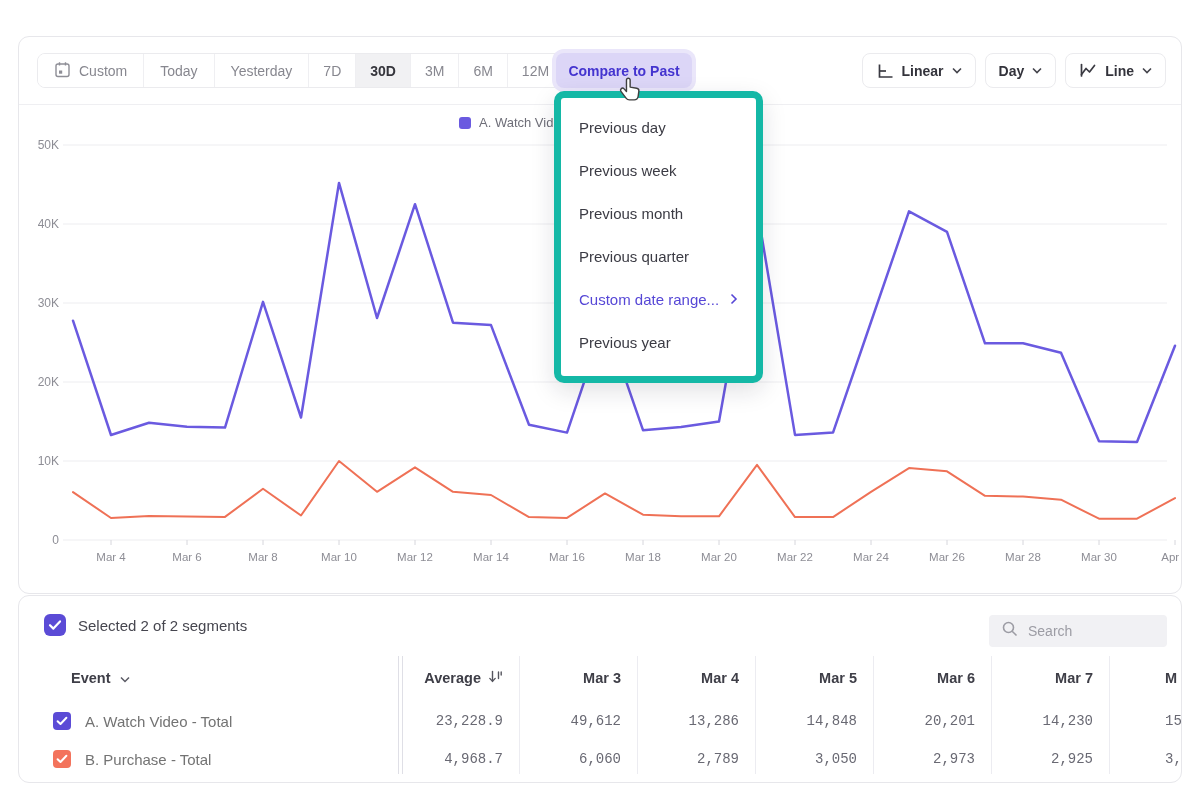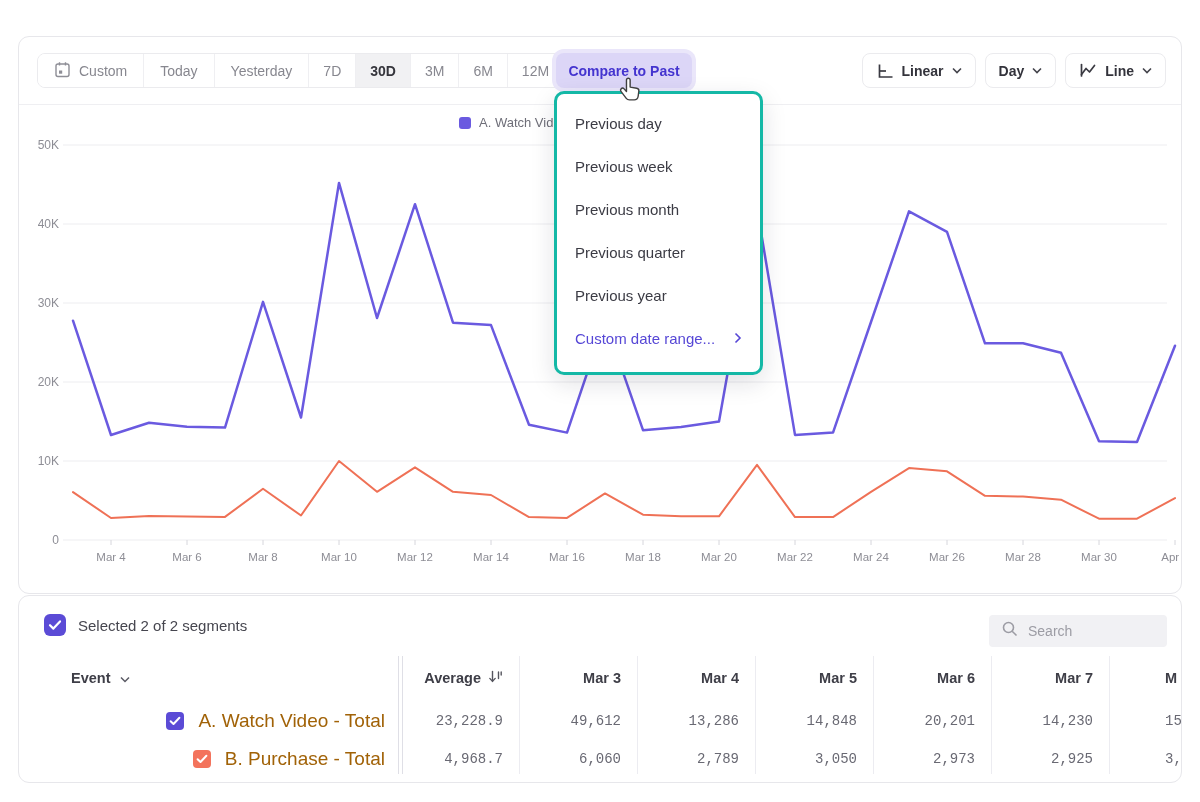--- a/index.html
+++ b/index.html
@@ -34,21 +34,21 @@
   .legend { position:absolute; left:440px; top:78px; display:flex; align-items:center; gap:8px; z-index:1; }
   .legend .swatch { width:12px; height:12px; border-radius:3px; background:#6A5AE0; }
   .legend .lg-label { font-size:13px; color:#6e6e78; }
 
   
   #chart-svg { position:absolute; left:0; top:68px; width:1162px; height:490px; }
   #chart-svg text { font-family:"Liberation Sans", sans-serif; }
 
   
   .menu { position:absolute; left:535px; top:54px; width:209px; padding:8px 0 12px 0; background:#fff;
-          border:3px solid #14b8a6; border-radius:10px; box-shadow:0 8px 24px rgba(25,25,50,0.13); z-index:30; }
+          border:7px solid #14b8a6; border-radius:10px; box-shadow:0 8px 24px rgba(25,25,50,0.13); z-index:30; }
   .menu-item { height:43px; display:flex; align-items:center; padding:0 18px; font-size:15px; color:#3b3b44; cursor:pointer; }
   .menu-item.custom { color:#5647d6; justify-content:space-between; }
   .cursor-svg { position:absolute; left:599px; top:40px; z-index:40; }
 
   
   .seg-head { position:absolute; left:0; top:0; width:100%; height:58px; }
   .cb { display:inline-flex; align-items:center; justify-content:center; border-radius:4px; background:#5B4BD6; cursor:pointer; }
   .cb-lg { position:absolute; left:25px; top:18px; width:22px; height:22px; border-radius:6px; }
   .sel-text { position:absolute; left:59px; top:21px; font-size:15px; color:#46464f; }
   .search { position:absolute; right:14px; top:19px; width:178px; height:32px; background:#f1f1f4; border-radius:4px;
@@ -57,22 +57,22 @@
   .search input::placeholder { color:#9c9ca4; }
 
   .grid { position:absolute; left:0; top:58px; width:1210px; display:grid;
           grid-template-columns:382px 118px 118px 118px 118px 118px 118px 118px; }
   .cell { display:flex; align-items:center; }
   .cell.hd { height:48px; font-size:14.5px; font-weight:bold; color:#3e3e47; justify-content:flex-end; padding-right:16px; }
   .cell.hd.ev { justify-content:flex-start; padding-left:52px; gap:9px; }
   .cell.hd.avg { gap:7px; }
   .cell.rw { height:38px; font-family:"Liberation Mono","DejaVu Sans Mono",monospace; font-size:14px; color:#696973;
              justify-content:flex-end; padding-right:16px; }
-  .cell.rw.ev { font-family:"Liberation Sans",sans-serif; font-size:19px; color:#a16207;
-                justify-content:flex-end; padding-left:34px; gap:14px; }
+  .cell.rw.ev { font-family:"Liberation Sans",sans-serif; font-size:15px; color:#737373;
+                justify-content:flex-start; padding-left:34px; gap:14px; }
   .cell.lastcol { justify-content:flex-start; padding-left:56px; padding-right:0; }
   .cb-sm { width:18px; height:18px; flex:0 0 18px; }
 
   .vsep { position:absolute; top:60px; height:118px; width:1px; background:#ececf1; }
   .vsep.dark { background:#dfdfe6; }
 </style>
 </head>
 <body>
 
 <div class="page">
@@ -193,29 +193,29 @@
         <text x="1156" y="456" text-anchor="middle" font-size="11.5" fill="#8d8d95">Apr 1</text>
         <polyline points="54,215.7 92,330.0 130,317.7 168,321.7 206,322.6 244,196.9 282,312.5 320,77.9 358,213.0 396,99.2 434,217.7 472,220.1 510,319.7 548,327.6 586,215.4 624,325.2 662,322.0 700,316.5 738,103.2 776,329.9 814,327.6 852,217.0 890,106.4 928,126.9 966,238.3 1004,238.3 1042,247.8 1080,336.3 1118,337.0 1156,240.7" fill="none" stroke="#6A5AE0" stroke-width="2.5" stroke-linejoin="round" stroke-linecap="round"></polyline>
         <polyline points="54,387.1 92,413.0 130,410.9 168,411.5 206,411.9 244,383.8 282,410.5 320,356.0 358,386.8 396,362.3 434,386.8 472,390.0 510,412.1 548,412.9 586,388.4 624,409.7 662,411.3 700,411.3 738,359.9 776,412.1 814,412.1 852,386.8 890,363.1 928,366.3 966,390.8 1004,391.6 1042,394.7 1080,413.7 1118,413.7 1156,393.1" fill="none" stroke="#EF7156" stroke-width="2" stroke-linejoin="round" stroke-linecap="round"></polyline>
       </svg>
 
     <div class="menu">
       <div class="menu-item">Previous day</div>
       <div class="menu-item">Previous week</div>
       <div class="menu-item">Previous month</div>
       <div class="menu-item">Previous quarter</div>
-      <div class="menu-item">Previous year</div>
       <div class="menu-item custom">
         <span>Custom date range...</span>
         <span>
           <svg width="8" height="12" viewBox="0 0 8 12" fill="none" stroke="#5647d6" stroke-width="1.6">
               <polyline points="1.5,1.5 6,6 1.5,10.5"></polyline>
             </svg>
         </span>
       </div>
+      <div class="menu-item">Previous year</div>
     </div>
 
     <svg class="cursor-svg" width="26" height="28" viewBox="0 0 24 26">
       <path d="M9.5 1.2 C8.5 1.2 7.8 2 7.8 2.9 L7.8 13.5 L5.6 11 C4.9 10.2 3.7 10.1 2.9 10.8 C2.2 11.5 2.1 12.6 2.7 13.4 L7.6 19.8 C8.3 20.7 9.4 21.2 10.5 21.2 L15 21.2 C16.8 21.2 18.3 19.9 18.6 18.1 L19.3 13.1 C19.5 11.8 18.6 10.6 17.3 10.4 L11.2 9.4 L11.2 2.9 C11.2 2 10.4 1.2 9.5 1.2 Z" fill="#ffffff" stroke="#3f3f3f" stroke-width="1.3" stroke-linejoin="round"></path>
     </svg>
   </section>
 
   <section class="panel table-panel">
     <div class="seg-head">
       <span class="cb cb-lg" style="background: rgb(91, 75, 214);">

